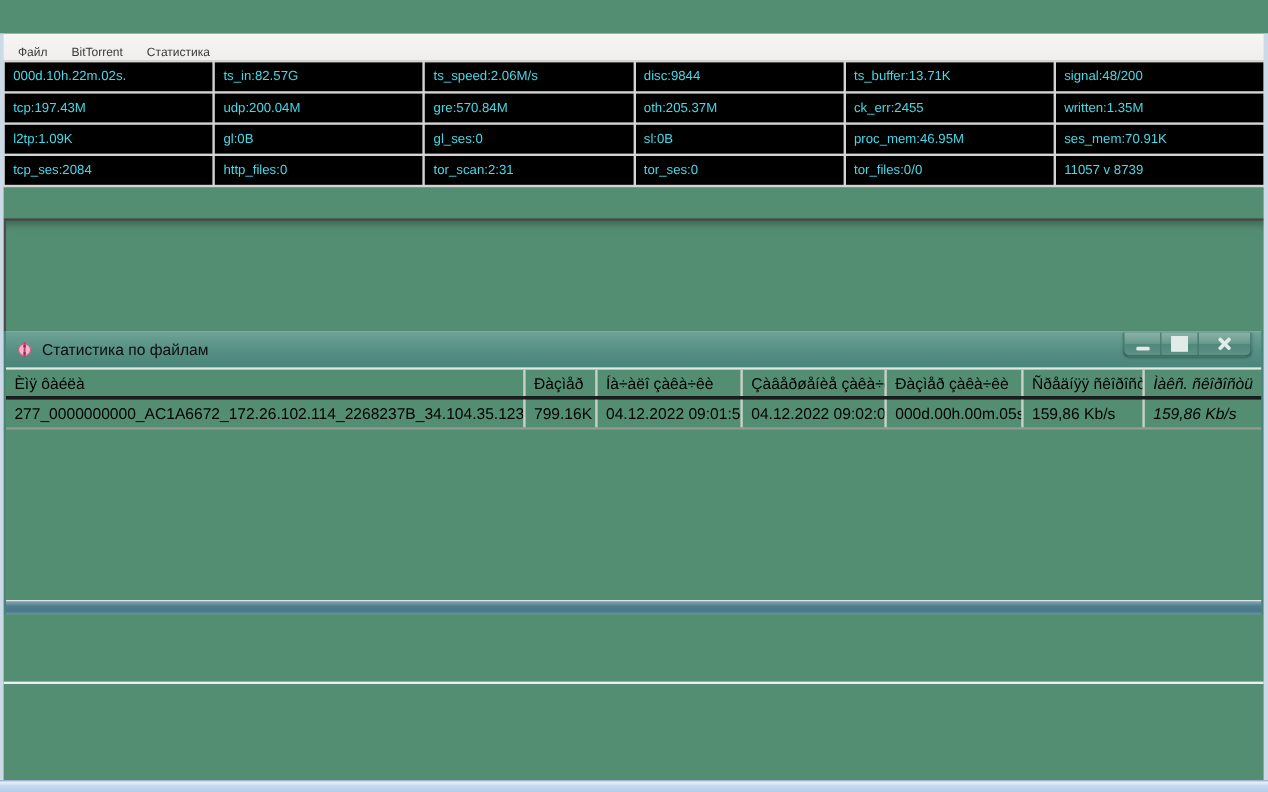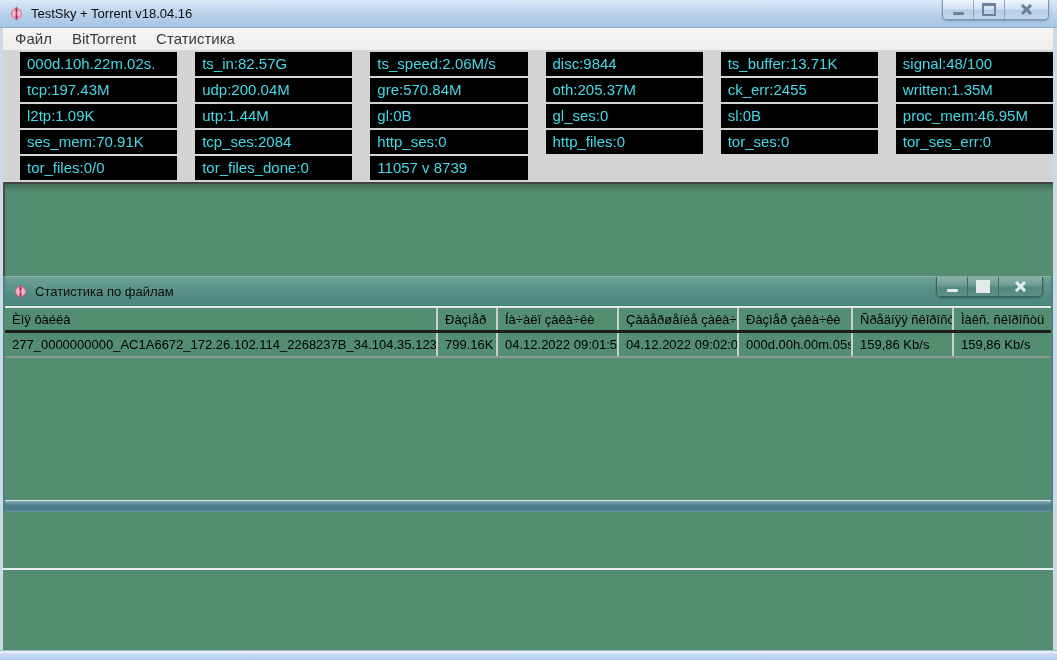--- a/index.html
+++ b/index.html
@@ -45,33 +45,33 @@
     border-right-color:#3d6f66;
   }
   .winbtns.teal .g-min,.winbtns.teal .g-max{background-color:#e3ebe9;border-color:#e3ebe9;}
   .winbtns.teal .g-min{background:#e3ebe9;}
   .winbtns.teal .g-x::before,.winbtns.teal .g-x::after{background:#e3ebe9;}
   
   .menubar{
     position:absolute;top:28px;left:0;right:0;height:33px;
     background:linear-gradient(180deg,#f7f6f5 0%,#ebeae8 100%);
     border-bottom:1px solid #ffffff;box-sizing:border-box;
-    display:flex;padding-left:5px;
-    font-size:15px;color:#3a3a3a;
+    display:flex;align-items:center;padding-left:5px;
+    font-size:10px;color:#3a3a3a;
   }
   .menu-item{padding:2px 10px;white-space:nowrap;}
   
   .stats-grid{
     position:absolute;top:50px;left:2px;right:2px;
     display:grid;grid-template-columns:repeat(6,1fr);grid-auto-rows:24px;
     gap:2px;padding:2px;background:#d4d4d4;
   }
   .stat-cell{
-    background:#000;color:#45d9e8;font-size:15px;line-height:24px;
-    padding-left:7px;white-space:nowrap;overflow:hidden;margin-left:16px;
+    background:#000;color:#45d9e8;font-size:11px;line-height:24px;
+    padding-left:7px;white-space:nowrap;overflow:hidden;
   }
   
   .mid-panel{
     position:absolute;top:182px;height:94px;left:3px;right:3px;
     background:#548e72;border-top:2px solid #454545;border-left:2px solid #4c4c4c;
     box-shadow:inset 0 8px 8px -6px rgba(0,0,0,.35);box-sizing:border-box;
   }
   
   .files-window{
     position:absolute;top:276px;left:3px;right:4px;height:236px;
@@ -92,21 +92,21 @@
     display:grid;
     grid-template-columns:433px 60px 121px 120px 114px 101px minmax(0,1fr);
     font-size:13px;color:#000000;
   }
   .fhead{height:25px;border-bottom:3px solid #1c1c1c;box-sizing:border-box;}
   .frow{height:25px;border-bottom:2px solid #8f9b92;box-sizing:border-box;}
   .fhcell,.fcell{
     border-right:2px solid #c7d0c9;padding:4px 4px 0 7px;
     white-space:nowrap;overflow:hidden;box-sizing:border-box;
   }
-  .fhcell.last,.fcell.last{border-right:none;}
+  .fhcell.last,.fcell.last{border-right:none;font-style:italic;}
   .fbody{flex:1;}
   .fw-bottom{
     flex:0 0 12px;
     background:linear-gradient(180deg,#82aab6 0%,#527f90 35%,#47788a 75%,#6e96a4 100%);
     border-top:1px solid #dfe7ea;box-sizing:border-box;
   }
   
   .lower-panel{
     position:absolute;top:568px;left:3px;right:4px;height:82px;
     background:#548e72;border-top:2px solid #e9eff1;box-sizing:border-box;
@@ -118,80 +118,55 @@
   }
   .side-border{position:absolute;top:28px;bottom:10px;width:3px;background:#ccd9e6;}
   .side-border.left{left:0;}
   .side-border.right{right:0;width:4px;}
 </style>
 </head>
 <body>
 
 <div id="screen">
 
-  <div class="titlebar-main">
-    <span class="app-icon">
-      <svg viewBox="0 0 15 15" width="15" height="15">
-        <circle cx="7.5" cy="7.5" r="5" fill="#f3b7ca" stroke="#d4608a" stroke-width="1"></circle>
-        <line x1="7.5" y1="1" x2="7.5" y2="14" stroke="#c0406f" stroke-width="1.6"></line>
-        <circle cx="7.5" cy="4.5" r="1.1" fill="#8e2d52"></circle>
-        <circle cx="7.5" cy="10.5" r="1.1" fill="#8e2d52"></circle>
-      </svg>
-    </span>
-    <span class="title-text">TestSky + Torrent v18.04.16</span>
-    <div class="winbtns">
-      <div class="wbtn">
-          <span class="g-min"></span>
-        </div>
-      <div class="wbtn">
-          <span class="g-max"></span>
-        </div>
-      <div class="wbtn last">
-          <span class="g-x"></span>
-        </div>
-    </div>
-  </div>
 
   <div class="menubar">
     <span class="menu-item">Файл</span>
     <span class="menu-item">BitTorrent</span>
     <span class="menu-item">Статистика</span>
   </div>
 
   <div class="stats-grid">
     <div class="stat-cell">000d.10h.22m.02s.</div>
     <div class="stat-cell">ts_in:82.57G</div>
     <div class="stat-cell">ts_speed:2.06M/s</div>
     <div class="stat-cell">disc:9844</div>
     <div class="stat-cell">ts_buffer:13.71K</div>
-    <div class="stat-cell">signal:48/100</div>
+    <div class="stat-cell">signal:48/200</div>
 
     <div class="stat-cell">tcp:197.43M</div>
     <div class="stat-cell">udp:200.04M</div>
     <div class="stat-cell">gre:570.84M</div>
     <div class="stat-cell">oth:205.37M</div>
     <div class="stat-cell">ck_err:2455</div>
     <div class="stat-cell">written:1.35M</div>
 
     <div class="stat-cell">l2tp:1.09K</div>
-    <div class="stat-cell">utp:1.44M</div>
     <div class="stat-cell">gl:0B</div>
     <div class="stat-cell">gl_ses:0</div>
     <div class="stat-cell">sl:0B</div>
 
     <div class="stat-cell">proc_mem:46.95M</div>
     <div class="stat-cell">ses_mem:70.91K</div>
     <div class="stat-cell">tcp_ses:2084</div>
-    <div class="stat-cell">http_ses:0</div>
     <div class="stat-cell">http_files:0</div>
 
+    <div class="stat-cell">tor_scan:2:31</div>
     <div class="stat-cell">tor_ses:0</div>
-    <div class="stat-cell">tor_ses_err:0</div>
     <div class="stat-cell">tor_files:0/0</div>
-    <div class="stat-cell">tor_files_done:0</div>
     <div class="stat-cell">11057 v 8739</div>
   </div>
 
   <div class="mid-panel"></div>
 
   <div class="files-window">
     <div class="titlebar-files">
       <span class="app-icon">
         <svg viewBox="0 0 15 15" width="15" height="15">
           <circle cx="7.5" cy="7.5" r="5" fill="#f3b7ca" stroke="#d4608a" stroke-width="1"></circle>

